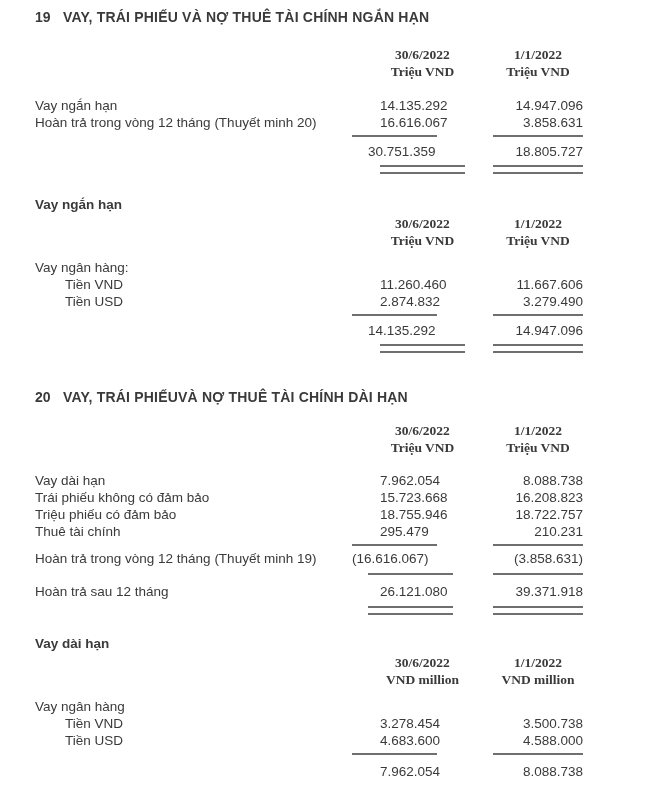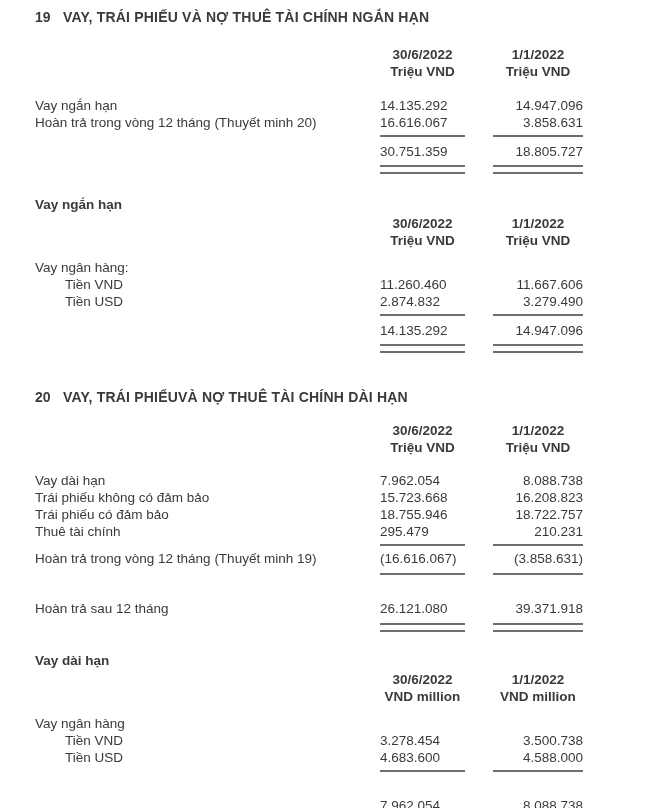--- a/index.html
+++ b/index.html
@@ -32,37 +32,37 @@
     display: flex;
     font-size: 13.5px;
     line-height: 17px;
   }
   .lbl { flex: 1; }
   .lbl.indent { padding-left: 30px; }
   .lbl.bold { font-weight: bold; }
   .c1 { width: 85px; white-space: nowrap; }
   .c2 { width: 90px; margin-left: 28px; text-align: right; white-space: nowrap; }
 
-  .hdr { font-weight: bold; }
+  .hdr { font-weight: bold; font-family: Liberation Serif, serif; }
   .hdr .c1, .hdr .c2 { text-align: center; }
 
   .rule-row { display: flex; }
   .rule-row .c1, .rule-row .c2 { height: 0; border-top: 2px solid #6f6f6f; }
   .rule-row.dbl .c1, .rule-row.dbl .c2 {
     height: 5px;
     border-top: 2px solid #6f6f6f;
     border-bottom: 2px solid #6f6f6f;
   }
 
   
   .mt2  { margin-top: 2px; }
-  .mt4  { margin-top: 4px; }
+  .mt4  { margin-top: 4px; gap: 28px; }
   .mt5  { margin-top: 5px; }
-  .mt6  { margin-top: 6px; }
-  .mt8  { margin-top: 25px; }
+  .mt6  { margin-top: 6px; gap: 12px; }
+  .mt8  { margin-top: 8px; }
   .mt10 { margin-top: 10px; flex-direction: column; }
   .mt16 { margin-top: 16px; }
   .mt17 { margin-top: 17px; }
   .mt20 { margin-top: 20px; }
   .mt22 { margin-top: 22px; }
   .mt35 { margin-top: 35px; }
 </style>
 </head>
 <body>
 
@@ -187,21 +187,21 @@
     <div class="lbl">Vay dài hạn</div>
     <div class="c1">7.962.054</div>
     <div class="c2">8.088.738</div>
   </div>
   <div class="row">
     <div class="lbl">Trái phiếu không có đảm bảo</div>
     <div class="c1">15.723.668</div>
     <div class="c2">16.208.823</div>
   </div>
   <div class="row">
-    <div class="lbl">Trái phiếu có đảm bảo</div>
+    <div class="lbl">Triệu phiếu có đảm bảo</div>
     <div class="c1">18.755.946</div>
     <div class="c2">18.722.757</div>
   </div>
   <div class="row">
     <div class="lbl">Thuê tài chính</div>
     <div class="c1">295.479</div>
     <div class="c2">210.231</div>
   </div>
 
   <div class="rule-row mt4">

